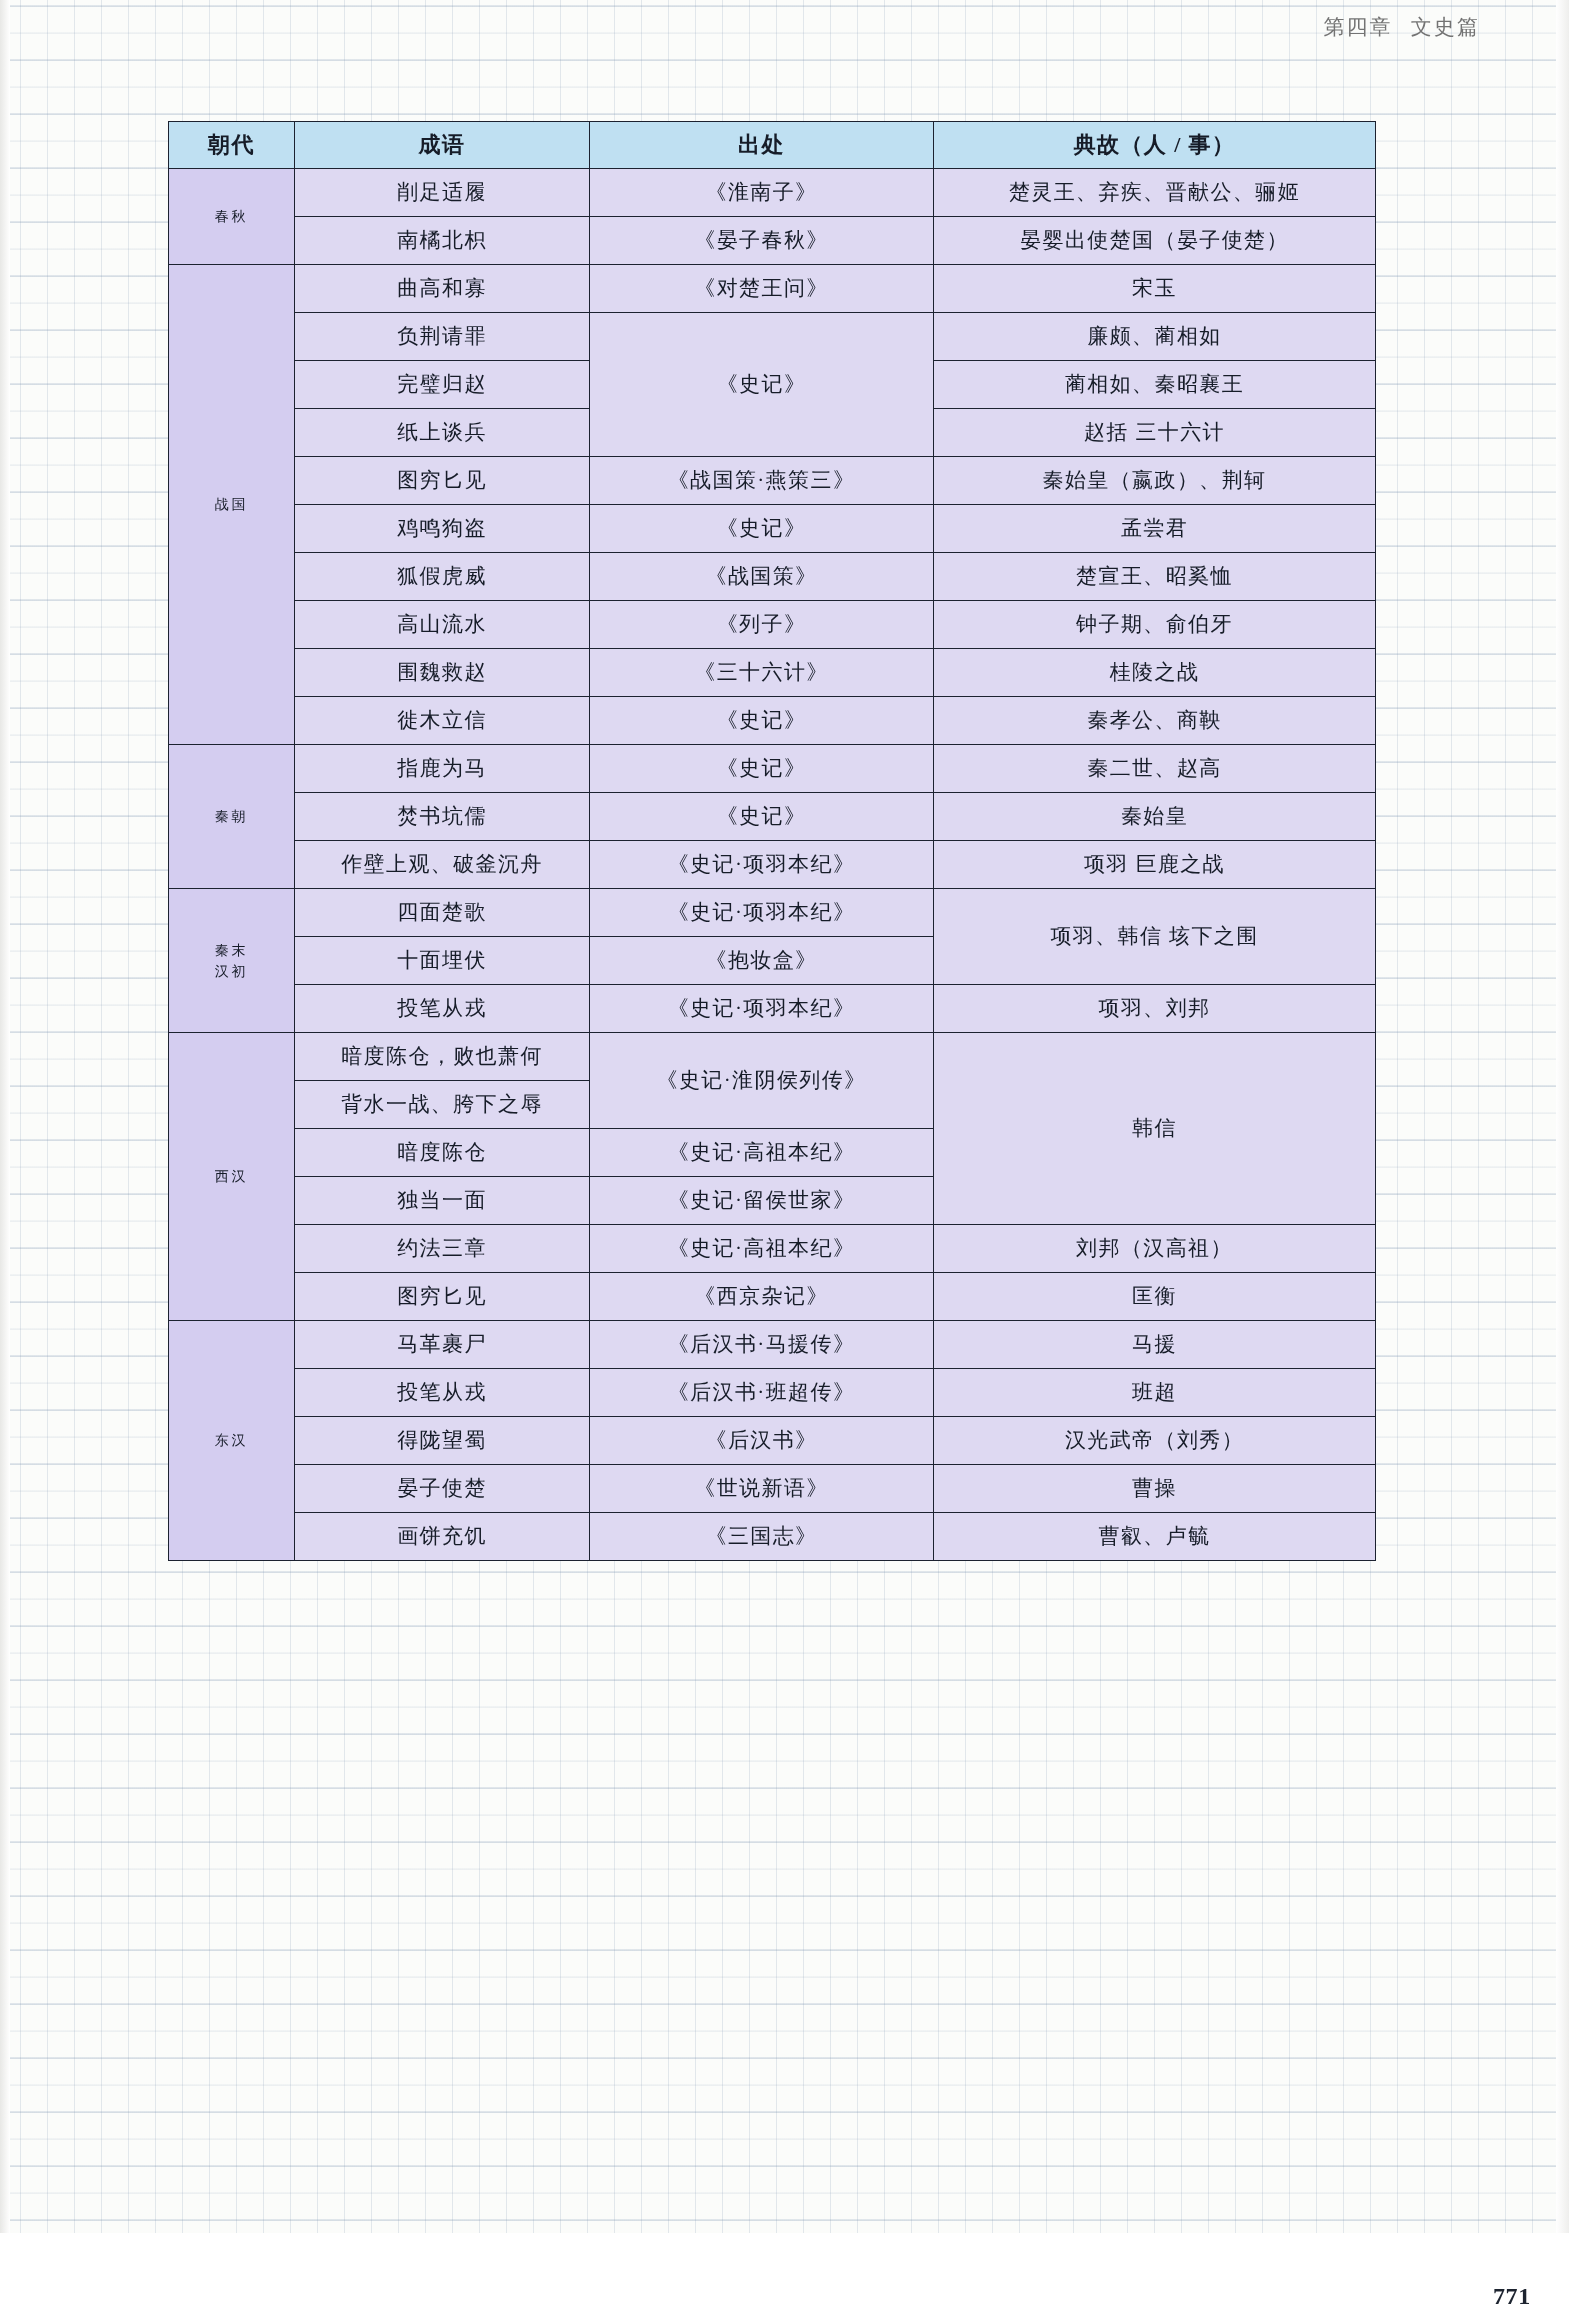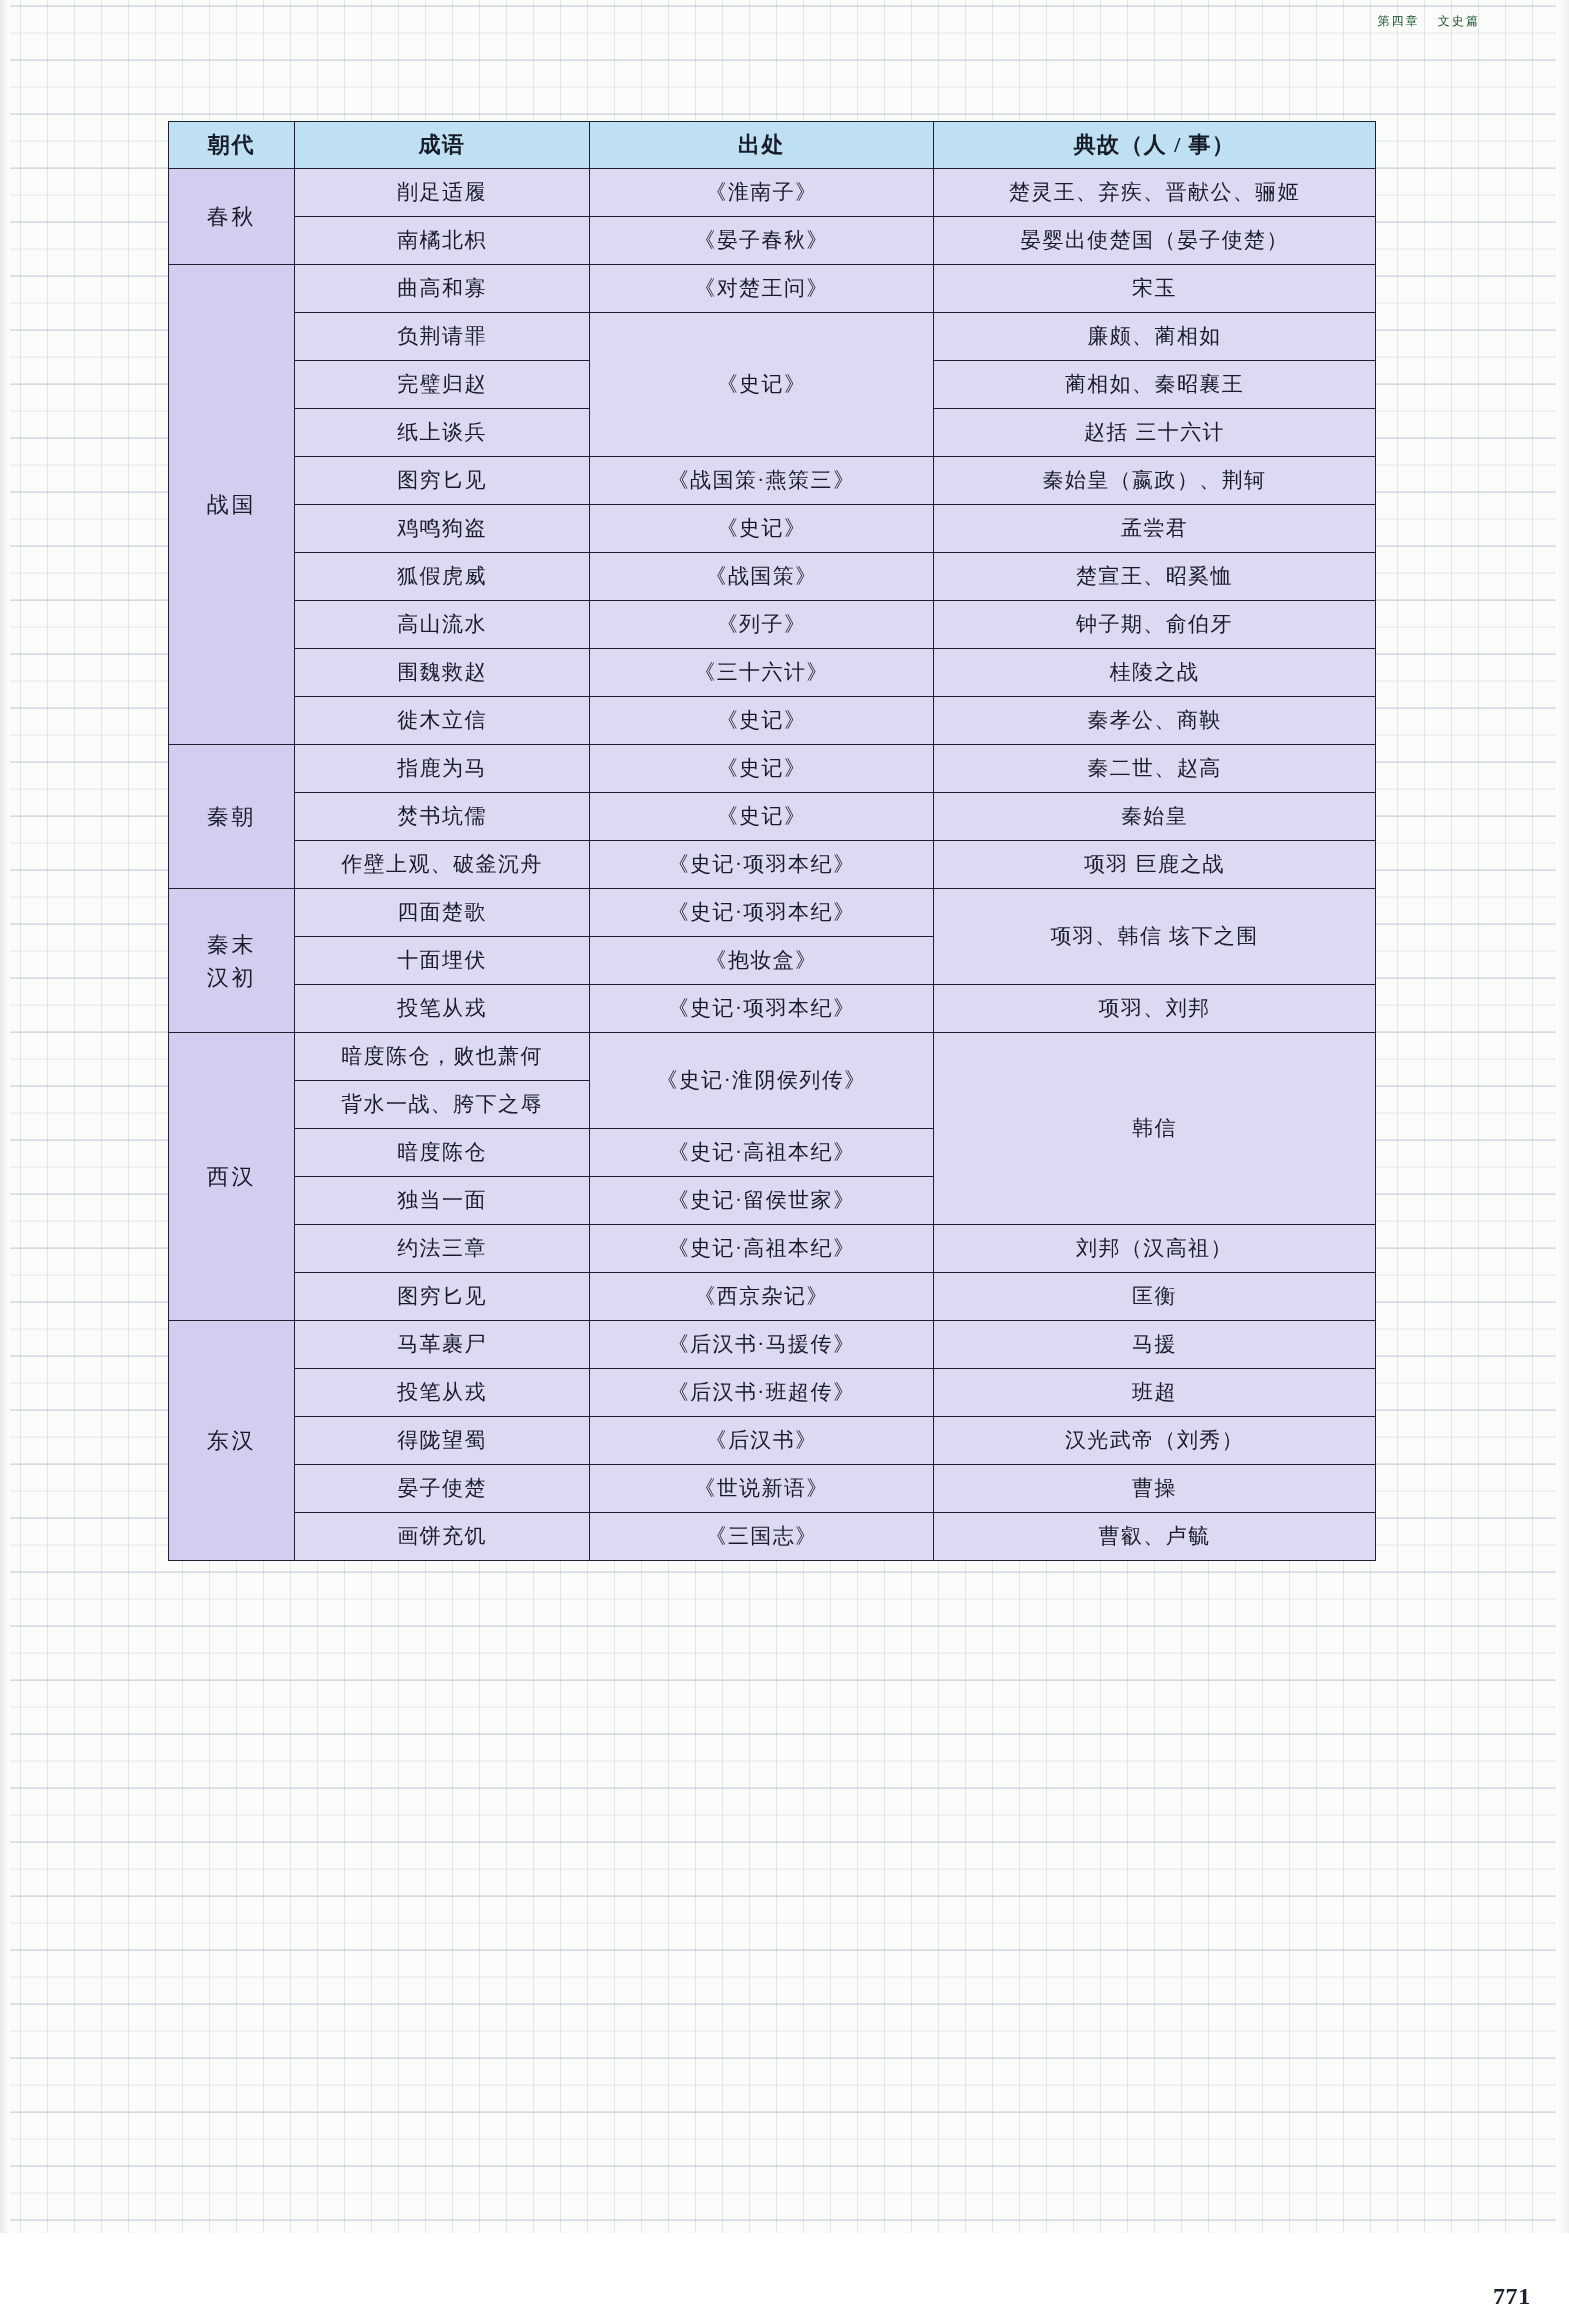--- a/index.html
+++ b/index.html
@@ -52,22 +52,22 @@
     top: 2233px;
     height: 86px;
     background: #ffffff;
   }
 
   
   #chapter-header {
     position: absolute;
     top: 12.6px;
     right: 90px;
-    font-size: 12px;
-    color: #14532d;
+    font-size: 21px;
+    color: #737373;
     letter-spacing: 2.1px;
     white-space: nowrap;
   }
   #chapter-header .ch-num { margin-right: 18px; }
 
   
   #page-number {
     position: absolute;
     right: 39px;
     bottom: 9px;
@@ -102,21 +102,21 @@
     height: 46px;
     font-size: 22px;
     font-weight: 600;
   }
   #idiom-table tbody td {
     height: 47px;
     background: #ded9f2;
   }
   #idiom-table tbody td.era {
     background: #d4cdf0;
-    font-size: 22px;
+    font-size: 14px;
     letter-spacing: 2.8px;
   }
   #idiom-table tbody td.era .two-line { line-height: 1.5; }
 
   col.c-era    { width: 126px; }
   col.c-idiom  { width: 295px; }
   col.c-source { width: 344px; }
   col.c-story  { width: 442px; }
 
   .tight { letter-spacing: 0px; font-size: 19.6px; }

